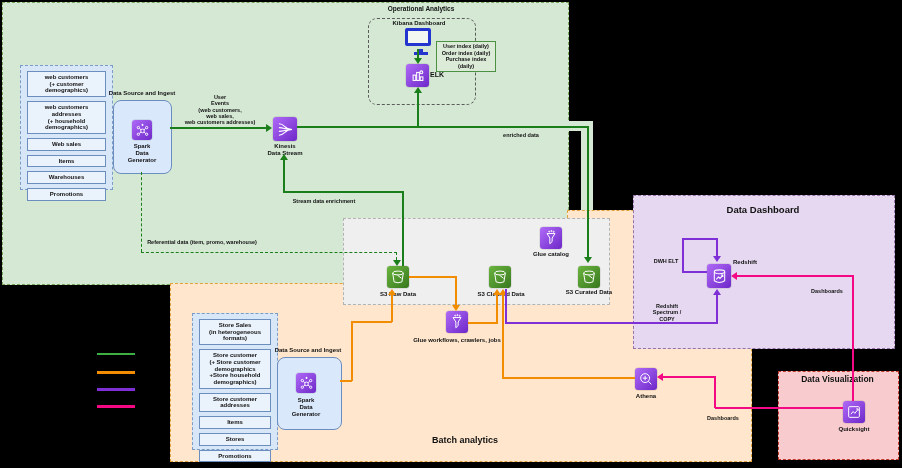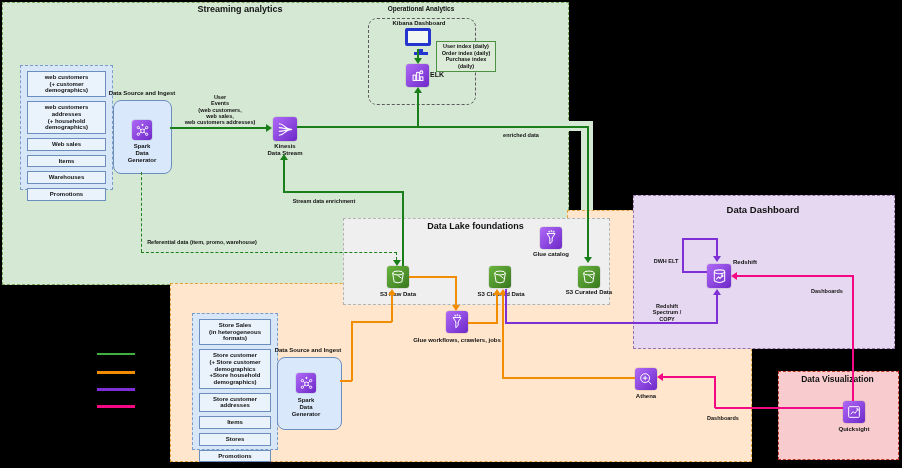--- a/index.html
+++ b/index.html
@@ -61,23 +61,22 @@
   <div class="abs halo" style="left:581px;top:121px;width:12px;height:90px;"></div>
 
   <div class="abs rg-orange" style="left:567px;top:210px;width:184px;height:73px;border-bottom:none;"></div>
   <div class="abs rg-orange" style="left:170px;top:283px;width:580px;height:178px;border-top:none;"></div>
   <div class="abs" style="left:170px;top:283px;width:397px;height:0;border-top:1px dashed #e0a23c;"></div>
 
   <div class="abs rg-gray" style="left:343px;top:218px;width:265px;height:85px;"></div>
   <div class="abs rg-purple" style="left:633px;top:195px;width:260px;height:152px;"></div>
   <div class="abs rg-pink" style="left:778px;top:371px;width:119px;height:87px;"></div>
 
-  <div class="abs title" style="left:90px;top:4px;width:300px;font-size:9px;">Streaming analytics</div>
-  <div class="abs title" style="left:343px;top:221px;width:265px;font-size:9px;">Data Lake foundations</div>
   <div class="abs title" style="left:633px;top:204px;width:260px;font-size:9.5px;">Data Dashboard</div>
+  <div class="abs title" style="left:375px;top:435px;width:180px;font-size:9px;">Batch analytics</div>
   <div class="abs title" style="left:778px;top:374px;width:119px;font-size:8.5px;">Data Visualization</div>
 
   <div class="abs opbox" style="left:368px;top:18px;width:106px;height:85px;"></div>
   <div class="abs title" style="left:360px;top:5px;width:122px;font-size:6.5px;">Operational Analytics</div>
   <div class="abs lbl" style="left:387px;top:20px;width:64px;">Kibana Dashboard</div>
   <div class="abs monitor" style="left:405px;top:28px;"></div>
   <div class="abs notebox" style="left:436px;top:41px;width:58px;height:27px;">User index (daily)
 Order index (daily)
 Purchase index
 (daily)</div>

